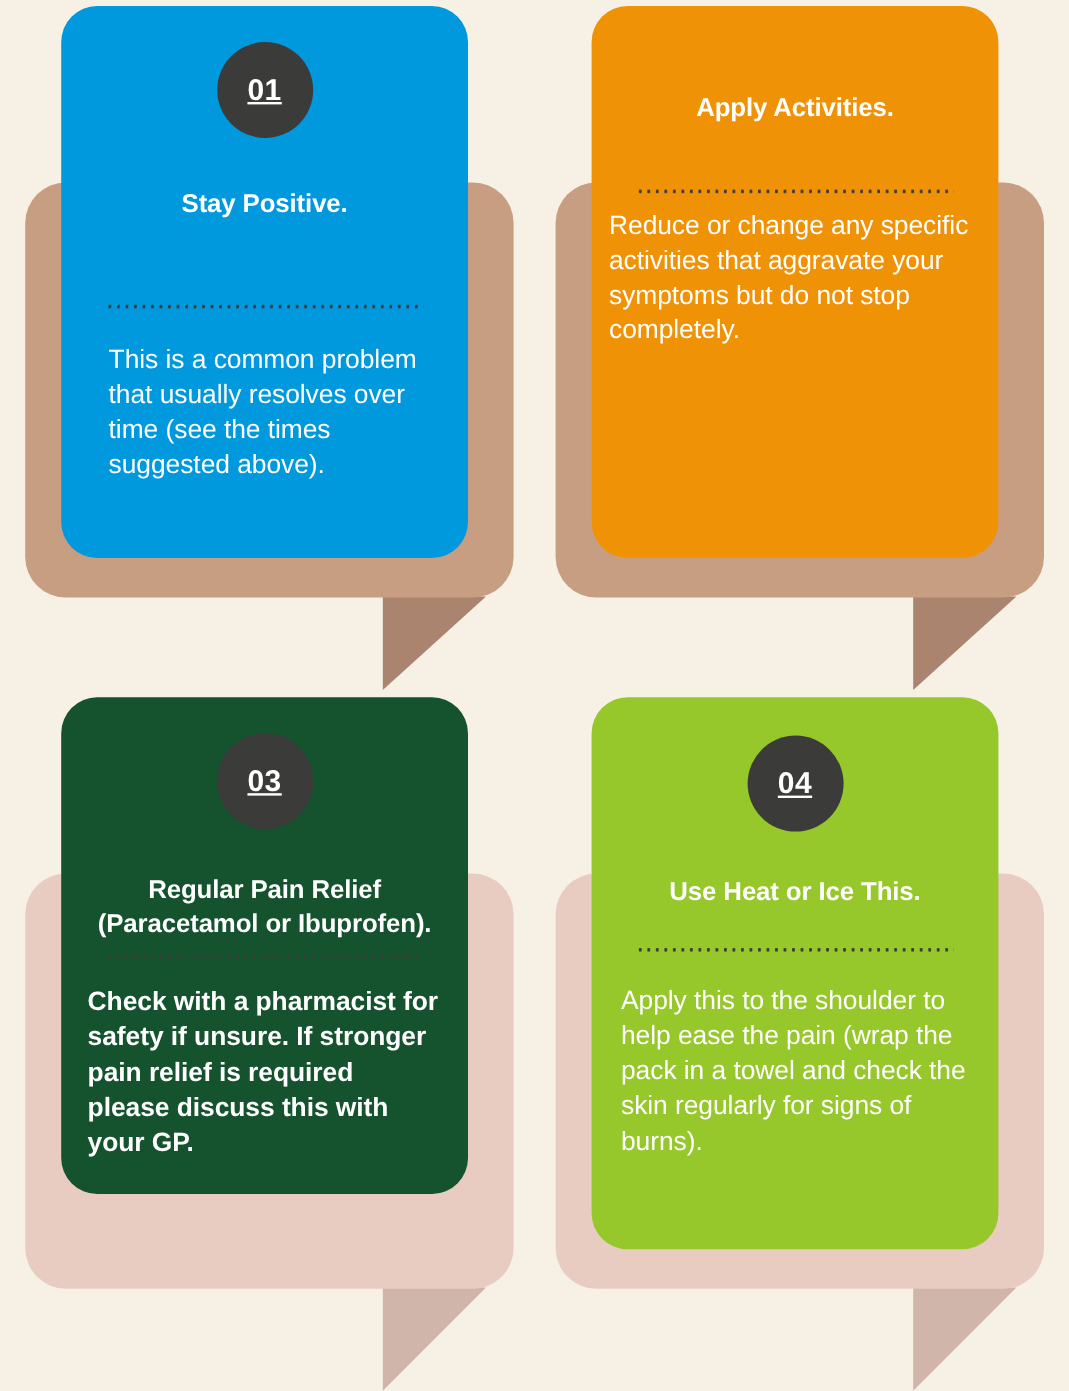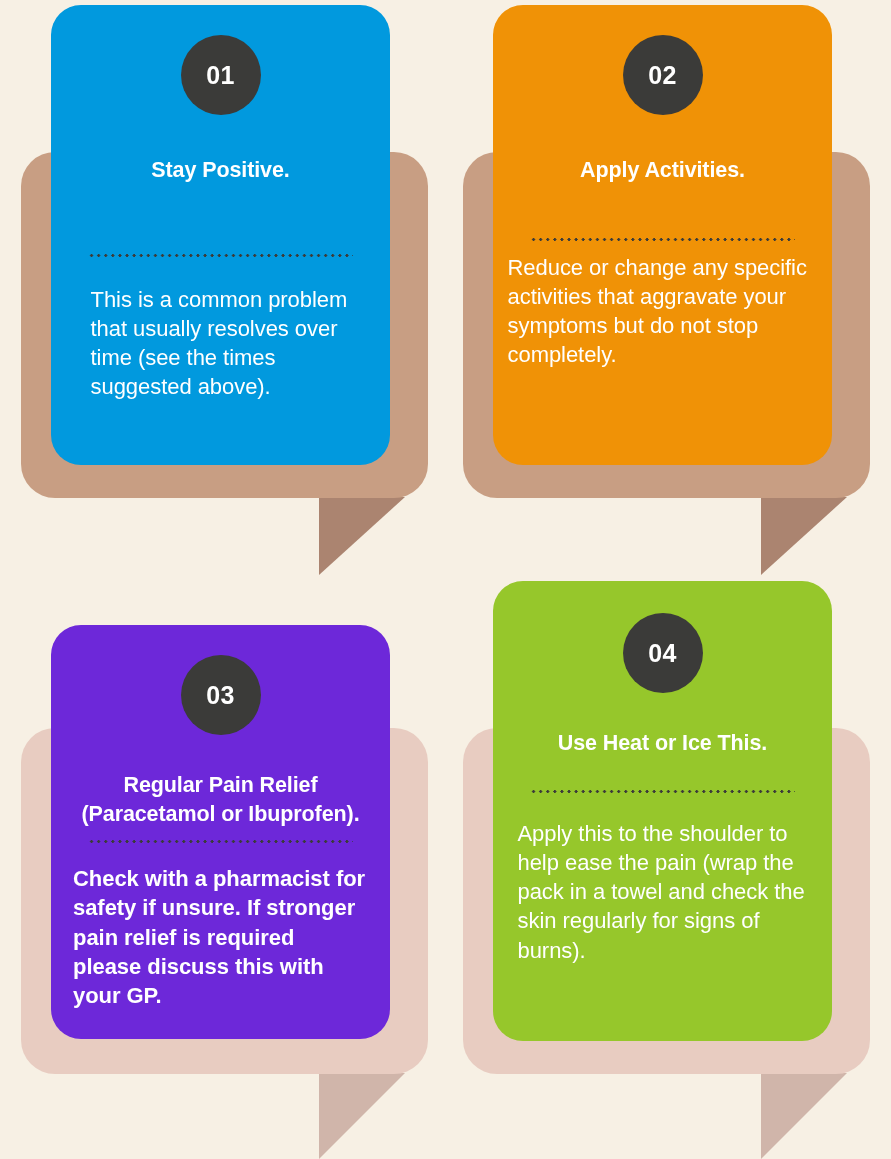--- a/index.html
+++ b/index.html
@@ -58,20 +58,21 @@
     border-radius: 50%;
     background: #3b3b39;
     color: #ffffff;
     display: flex;
     align-items: center;
     justify-content: center;
     font-size: 25px;
     font-weight: bold;
     letter-spacing: 0.4px;
     flex: none;
+    text-decoration: underline;
   }
 
   .card-title {
     color: #ffffff;
     font-weight: bold;
     font-size: 21.5px;
     line-height: 1.33;
     text-align: center;
     letter-spacing: -0.1px;
   }
@@ -143,23 +144,22 @@
     background: #e8ccc1;
   }
   #group-3 .tail {
     left: 319px; top: 497px;
     width: 0; height: 0;
     border-top: 86px solid #d0b5aa;
     border-right: 86px solid transparent;
   }
   #group-3 .card {
     left: 51px; top: 5px; width: 339px; height: 414px;
-    background: #6d28d9;
+    background: #14532d;
     padding-top: 30px;
-    margin-top: 44px;
   }
   #group-3 .card-title { margin: 36px 0 0 0; }
   #group-3 .divider    { margin: 12px 0 0 0; }
   #group-3 .card-body  { margin: 21px 0 0 0; width: 295px; font-weight: bold; }
 
   
   #group-4 { left: 442px; top: 576px; width: 449px; height: 583px; }
   #group-4 .shadow-panel {
     left: 21px; top: 152px; width: 407px; height: 346px;
     background: #e8ccc1;
@@ -192,21 +192,20 @@
       <div class="card-title">Stay Positive.</div>
       <div class="divider"></div>
       <div class="card-body">This is a common problem that usually resolves over time (see the times suggested above).</div>
     </div>
   </div>
 
   <div class="card-group" id="group-2">
     <div class="tail"></div>
     <div class="shadow-panel"></div>
     <div class="card">
-      <div class="badge">02</div>
       <div class="card-title">Apply Activities.</div>
       <div class="divider"></div>
       <div class="card-body">Reduce or change any specific activities that aggravate your symptoms but do not stop completely.</div>
     </div>
   </div>
 
   <div class="card-group" id="group-3">
     <div class="tail"></div>
     <div class="shadow-panel"></div>
     <div class="card">

